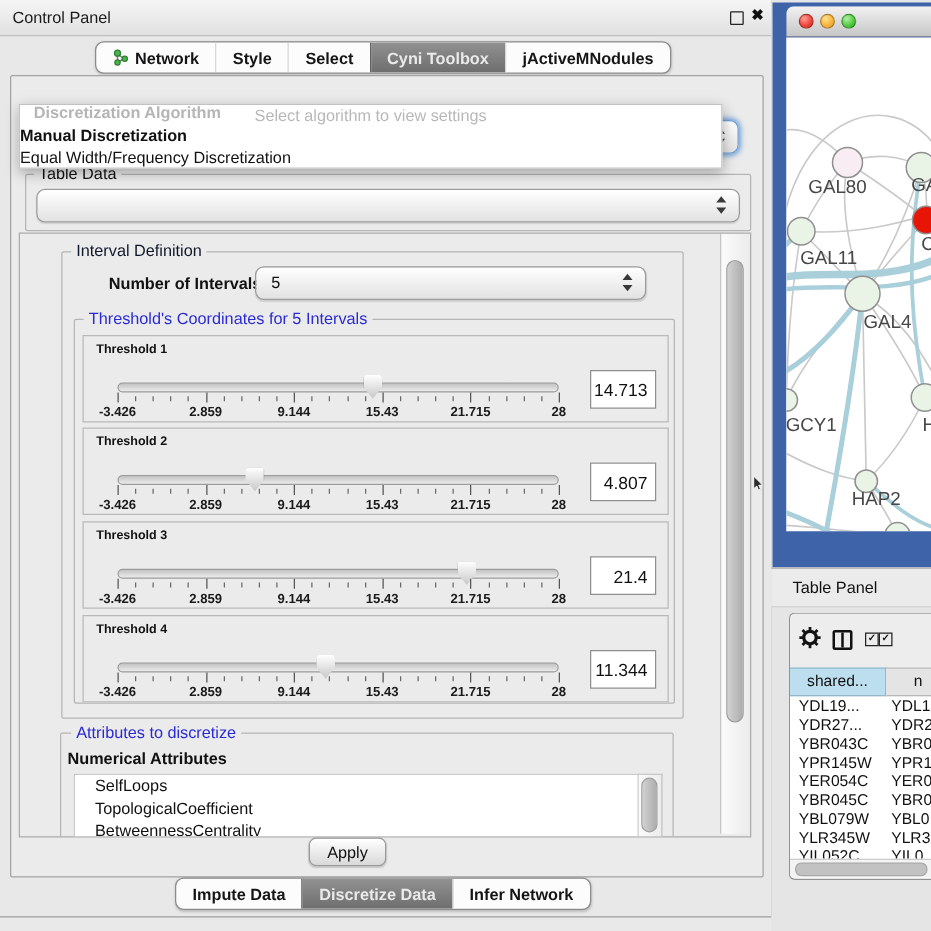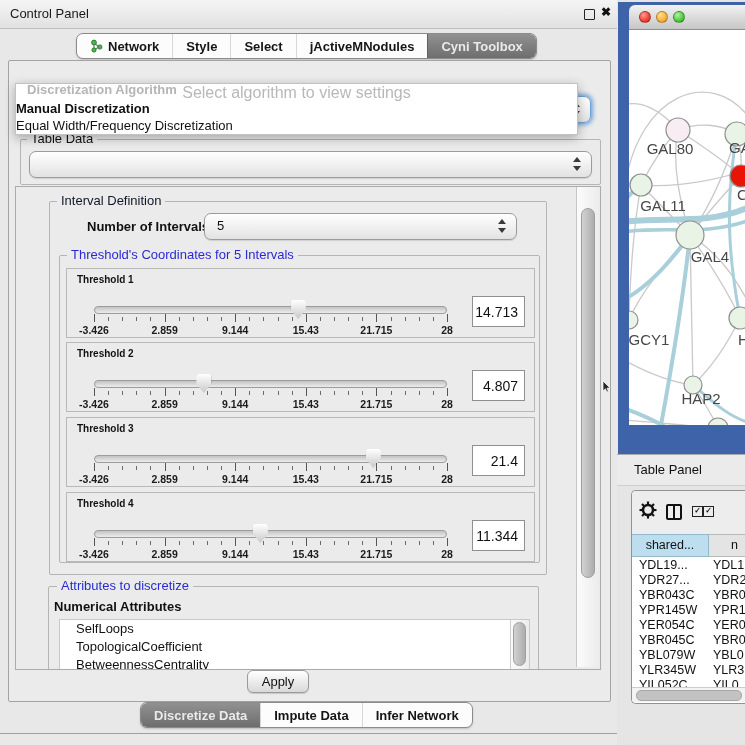--- a/index.html
+++ b/index.html
@@ -32,21 +32,21 @@
   .spin .up{position:absolute;left:0;top:2px;width:0;height:0;
             border-left:4.5px solid transparent;border-right:4.5px solid transparent;border-bottom:5px solid #3a3a3a}
   .spin .dn{position:absolute;left:0;bottom:2px;width:0;height:0;
             border-left:4.5px solid transparent;border-right:4.5px solid transparent;border-top:5px solid #3a3a3a}
   
   #algo-combo{left:28px;top:96px;width:561px;height:25px;border:1.5px solid #6fa0d6;
               box-shadow:0 0 4px 1.5px rgba(95,150,215,.85);z-index:2}
   
   #algo-popup{left:15px;top:83px;width:561px;height:50px;background:#fff;border:1px solid #c2c2c2;
               box-shadow:0 3px 10px rgba(0,0,0,.3);z-index:6}
-  #algo-popup .prompt{height:17px;line-height:17px;text-align:center;color:#b8b8b8;font-size:16px}
+  #algo-popup .prompt{height:17px;line-height:17px;text-align:center;color:#b8b8b8;font-size:13px}
   #algo-popup .item{height:17px;line-height:16px;padding-left:0;font-size:13px}
   #algo-popup .item.bold{font-weight:bold}
   #algo-ghost-label{left:27px;top:82px;font-size:13px;font-weight:bold;color:#b5b5b5;z-index:7;pointer-events:none}
   
   #scrollpane{left:15px;top:186px;width:584px;height:482px;border:1px solid #ababab;background:#ebebeb;overflow:hidden}
   .vtrack{position:absolute;background:linear-gradient(90deg,#fbfbfb,#ececec);border-left:1px solid #c6c6c6}
   .vthumb{position:absolute;border:1px solid #9e9e9e;border-radius:7px;
           background:linear-gradient(90deg,#d2d2d2,#adadad)}
   
   .tbox{position:absolute;left:6px;width:467px;height:68px;border:1px solid #b9b9b9;background:#ebebeb}
@@ -125,25 +125,25 @@
         <circle cx="9.8" cy="8" r="2.1" fill="#49b649" stroke="#2f7f33"></circle>
       </svg>
       <span>Network</span>
     </div>
     <div class="sg">
         <span>Style</span>
       </div>
     <div class="sg">
         <span>Select</span>
       </div>
+    <div class="sg sel">
+        <span>Cyni Toolbox</span>
+      </div>
     <div class="sg">
         <span>jActiveMNodules</span>
-      </div>
-    <div class="sg sel">
-        <span>Cyni Toolbox</span>
       </div>
   </div>
 
   <div class="abs" id="tabpage"></div>
 
   <div class="combo abs" id="algo-combo">
     <span class="spin">
         <span class="up"></span>
         <span class="dn"></span>
       </span>
@@ -376,25 +376,25 @@
           <div class="attr-item">BetweennessCentrality</div>
         </div>
       <div class="vtrack" style="left:461px;top:32px;width:18px;height:49px;border:1px solid #c9c9c9;border-left:1px solid #cdcdcd"></div>
       <div class="vthumb" style="left:464px;top:35px;width:11px;height:42px"></div>
     </div>
   </div>
 
   <div class="pushbtn" style="left:247px;top:670px;width:60px;height:21px;line-height:21px">Apply</div>
 
   <div class="seg" style="left:140px;top:702px">
+    <div class="sg">
+        <span>Impute Data</span>
+      </div>
     <div class="sg sel">
         <span>Discretize Data</span>
-      </div>
-    <div class="sg">
-        <span>Impute Data</span>
       </div>
     <div class="sg">
         <span>Infer Network</span>
       </div>
   </div>
 </div>
 
 <div class="abs" id="right-bg"></div>
 
 <div class="abs" id="netframe"></div>

